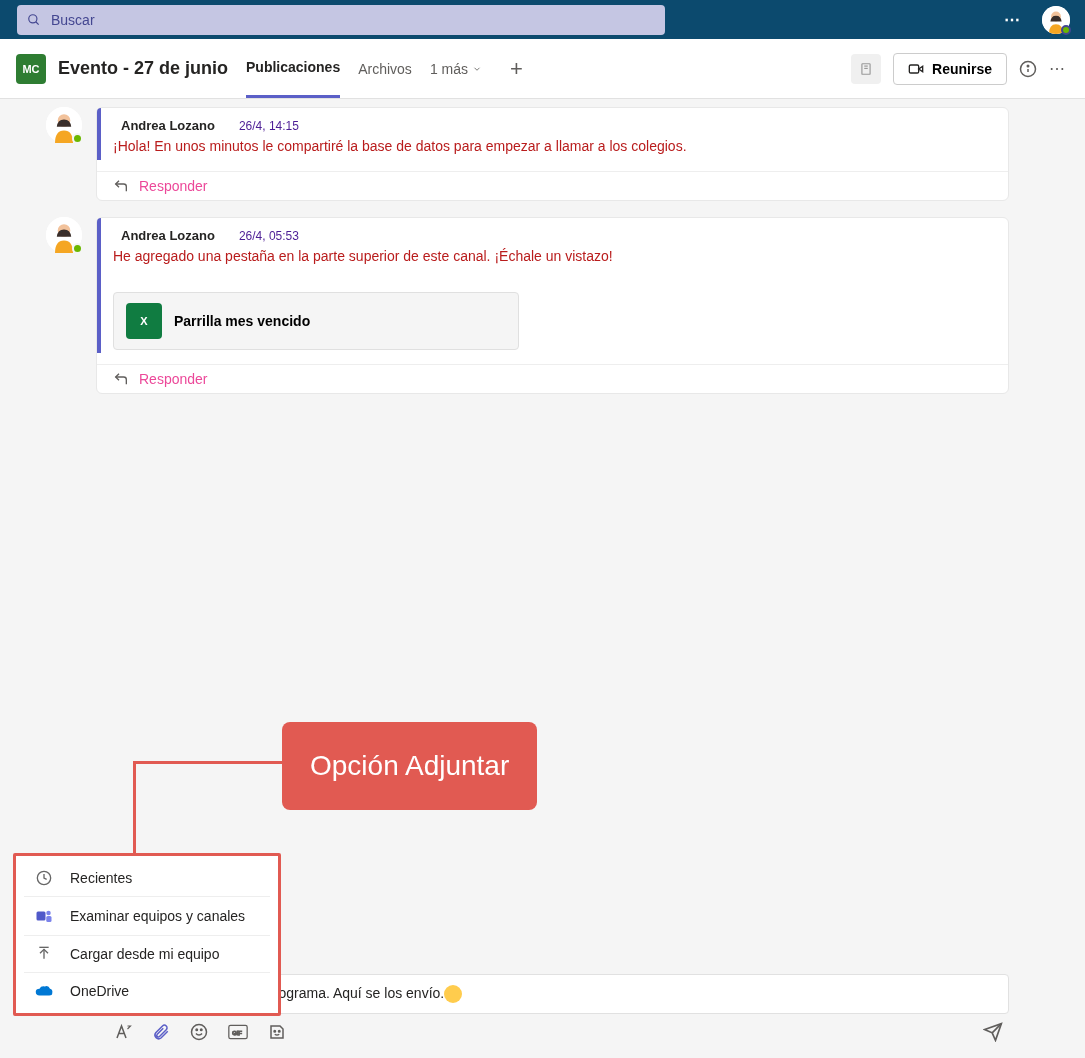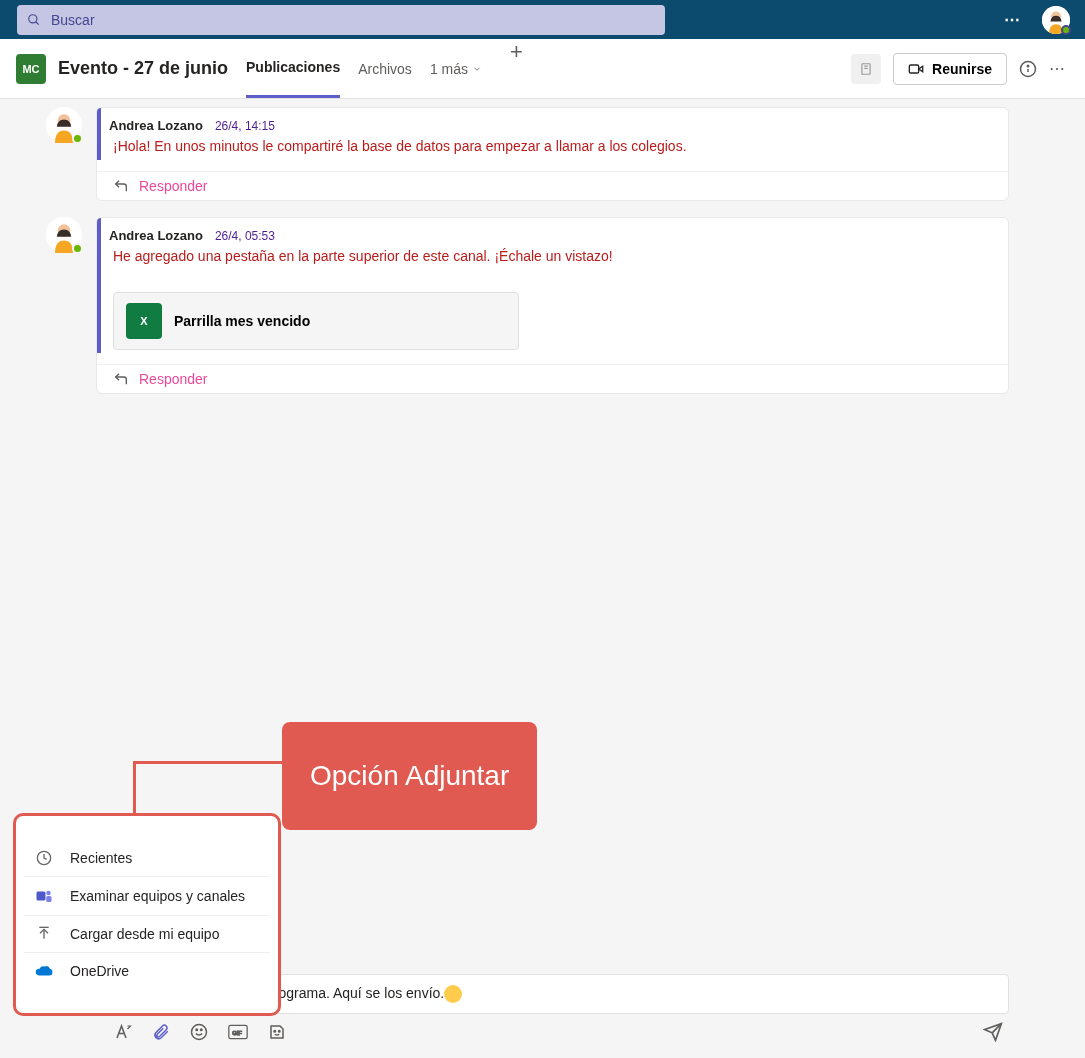--- a/index.html
+++ b/index.html
@@ -48,21 +48,21 @@
   display: flex;
   align-items: center;
   padding: 0 18px 0 16px;
 }
 .channel-avatar {
   width: 30px; height: 30px; background: #2e7d32; border-radius: 4px;
   display: flex; align-items: center; justify-content: center;
   color: #fff; font-size: 11px; font-weight: 600;
 }
 .channel-title { font-size: 18px; font-weight: 700; color: #252423; margin-left: 12px; }
-.tabs { display: flex; margin-left: 18px; gap: 18px; height: 100%; }
+.tabs { display: flex; margin-left: 18px; gap: 18px; align-items: center; height: 100%; }
 .tab { color: #605e5c; font-size: 14px; height: 100%; display: flex; align-items: center; cursor: pointer; }
 .tab.active { color: #252423; font-weight: 600; border-bottom: 3px solid #5b5fc7; }
 .tab-more { color: #605e5c; font-size: 14px; cursor: pointer; display: flex; align-items: center; gap: 4px; }
 .add-tab { color: #605e5c; font-size: 22px; font-weight: 300; cursor: pointer; margin-left: 10px; }
 .header-right { margin-left: auto; display: flex; align-items: center; gap: 12px; justify-content: space-between; }
 .lock-box {
   width: 30px; height: 30px; background: #f0f0f0; border-radius: 4px;
   display: flex; align-items: center; justify-content: center; color: #999;
 }
 .meet-btn {
@@ -88,21 +88,21 @@
   background: #6bb700; border-radius: 50%; border: 2px solid #f5f5f5;
 }
 .post-card {
   background: #fff; border-radius: 6px; margin-left: 14px; flex: 1;
   border: 1px solid #e8e8e8; margin-right: 76px; position: relative;
 }
 .post-card::before {
   content: ''; position: absolute; left: 0; top: 0; bottom: 40px; width: 4px;
   background: #5b5fc7; border-radius: 6px 0 0 0;
 }
-.post-head { padding: 10px 16px 0 12px; display: flex; align-items: baseline; gap: 12px; }
+.post-head { padding: 10px 16px 0 24px; display: flex; align-items: baseline; gap: 24px; }
 .post-author { font-weight: 700; font-size: 13px; color: #252423; }
 .post-time { font-size: 12px; color: #4c1d95; }
 .post-body { padding: 4px 16px 14px 16px; font-size: 14px; color: #b91c1c; line-height: 1.4; }
 .attachment-card {
   margin: 12px 16px 14px 16px; background: #f5f5f5; border-radius: 4px;
   width: 406px; padding: 10px 12px; display: flex; align-items: center; gap: 12px;
   border: 1px solid #e0e0e0;
 }
 .excel-icon {
   width: 36px; height: 36px; background: #107c41; border-radius: 4px;
@@ -128,35 +128,35 @@
   width: 18px; height: 18px; background: #ffcc4d; border-radius: 50%;
   display: inline-block; position: relative; vertical-align: middle;
 }
 .composer-toolbar { display: flex; align-items: center; gap: 20px; padding-left: 14px; }
 .tool-icon { color: #605e5c; cursor: pointer; }
 .tool-icon.active { color: #5b5fc7; }
 .send-icon { color: #605e5c; margin-left: auto; margin-right: 6px; cursor: pointer; }
 
 .attach-menu {
   position: absolute; left: 13px; bottom: 42px; width: 268px;
-  background: #fff; border: 3px solid #e15a52; border-radius: 10px;
-  padding: 24px 0; z-index: 50;
+  background: #fff; border: 3px solid #e15a52; border-radius: 2px;
+  padding: 4px 0; z-index: 50;
 }
 .menu-item {
   display: flex; align-items: center; padding: 10px 18px; gap: 16px;
   font-size: 14px; color: #252423; cursor: pointer;
 }
 .menu-item:not(:last-child) { border-bottom: 1px solid #eee; margin: 0 8px; padding-left: 10px; padding-right: 10px; }
 .menu-item:last-child { margin: 0 8px; padding-left: 10px; }
 .menu-icon { width: 20px; display: flex; justify-content: center; color: #666; }
 
 .callout-badge {
   position: absolute; top: 623px; left: 282px;
   background: #e15a52; color: #fff; font-size: 28px; font-weight: 400;
-  padding: 38px 28px; border-radius: 8px;
+  padding: 28px 28px; border-radius: 8px;
 }
 .callout-line {
   position: absolute; background: #e15a52;
 }
 .callout-line.v { width: 3px; height: 177px; top: 662px; left: 133px; }
 .callout-line.h { width: 150px; height: 3px; top: 662px; left: 133px; }
 
 .face-svg { width: 100%; height: 100%; }
 
 .left-edge { position: absolute; left: 0; top: 99px; width: 10px; height: 196px; background: #fff; border-right: 1px solid #e1e1e1; }

